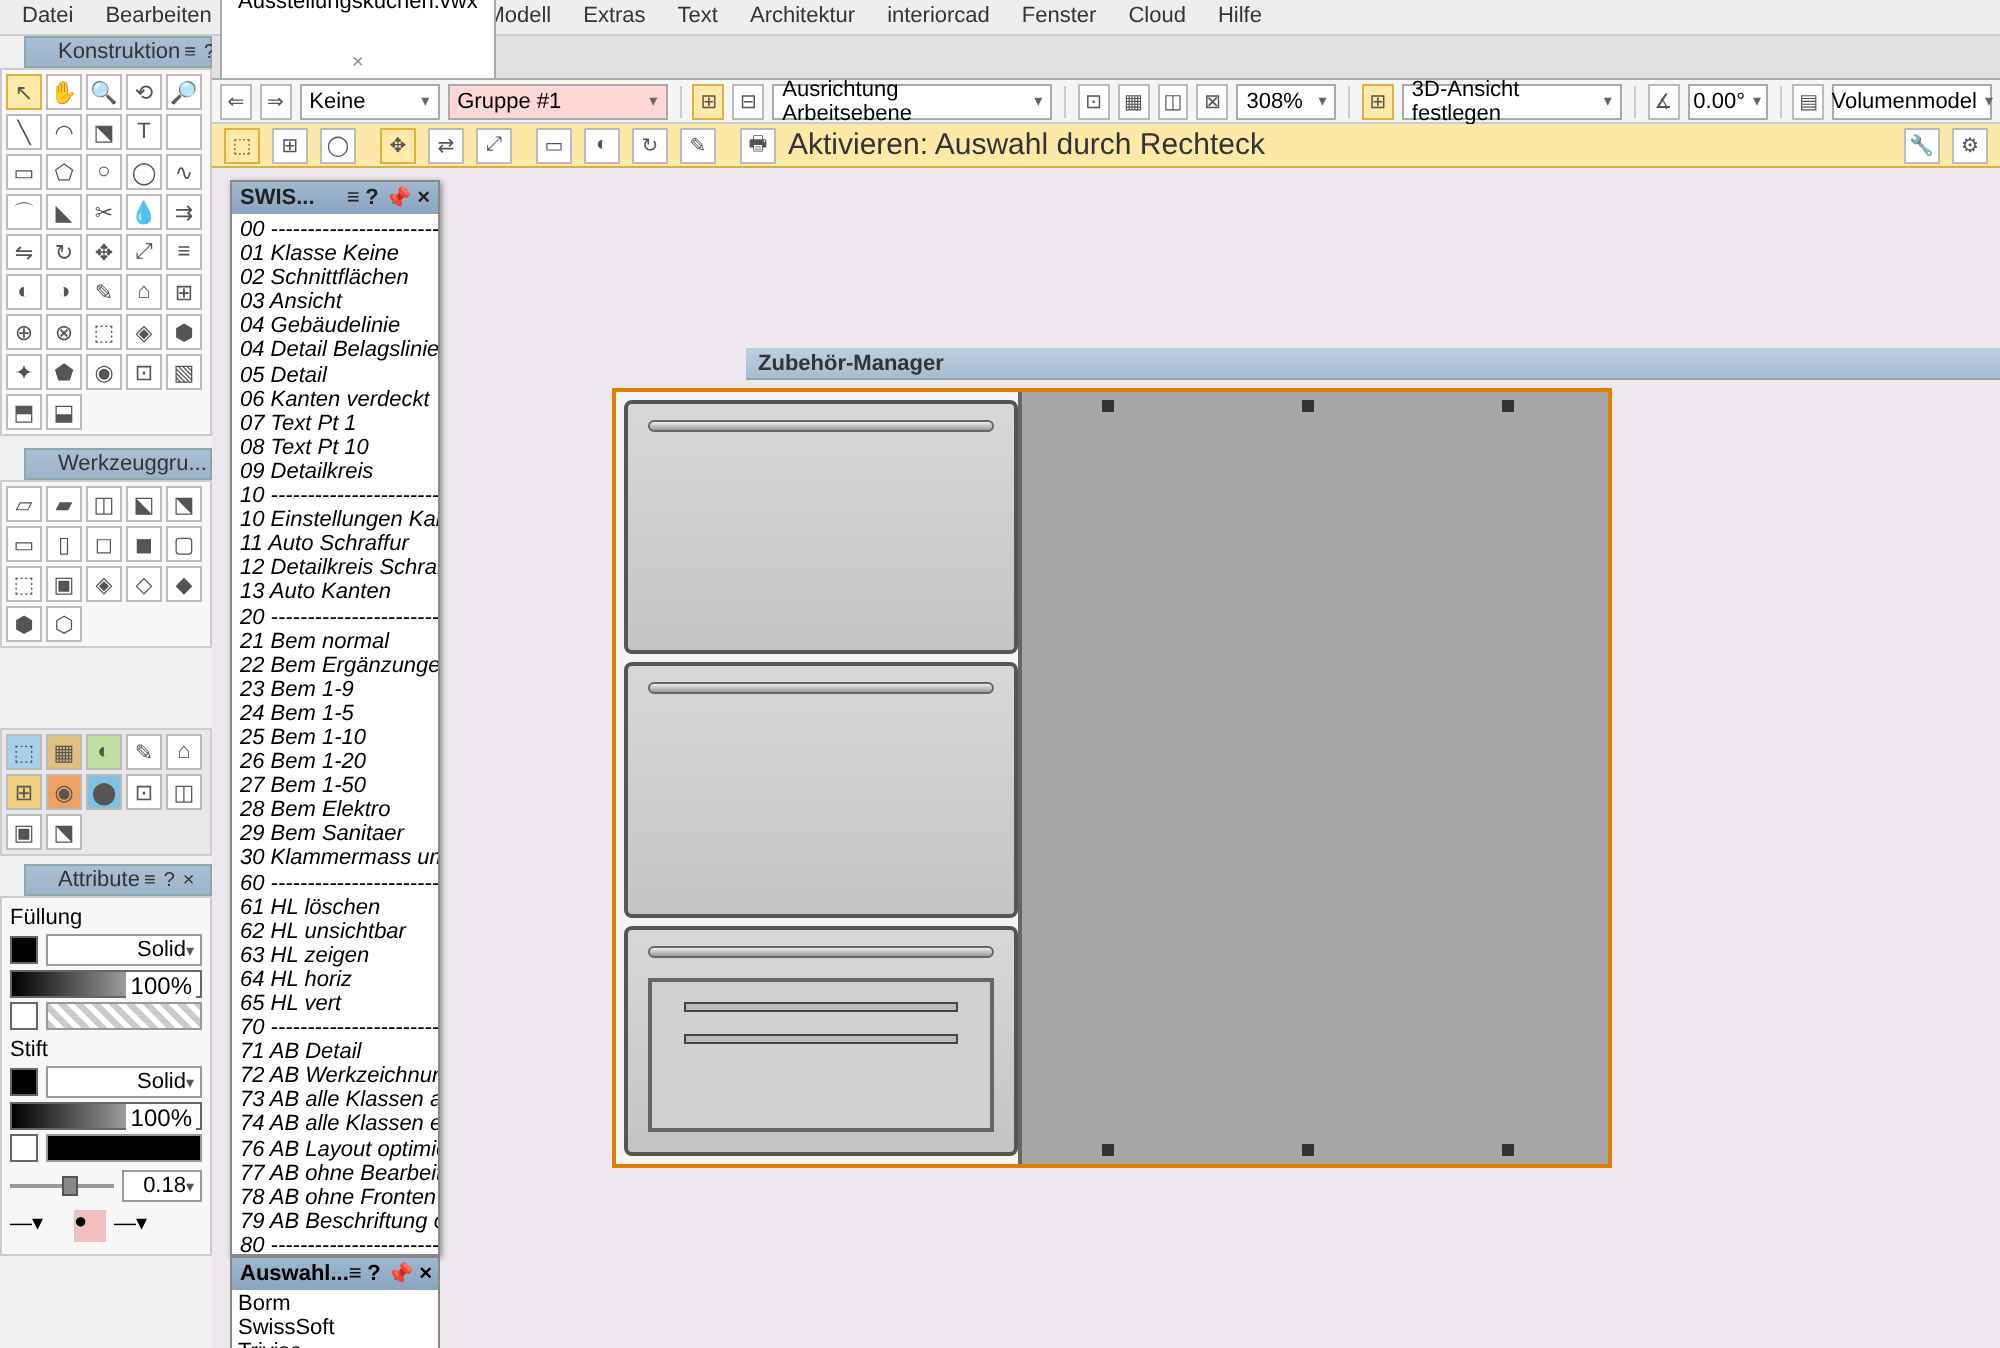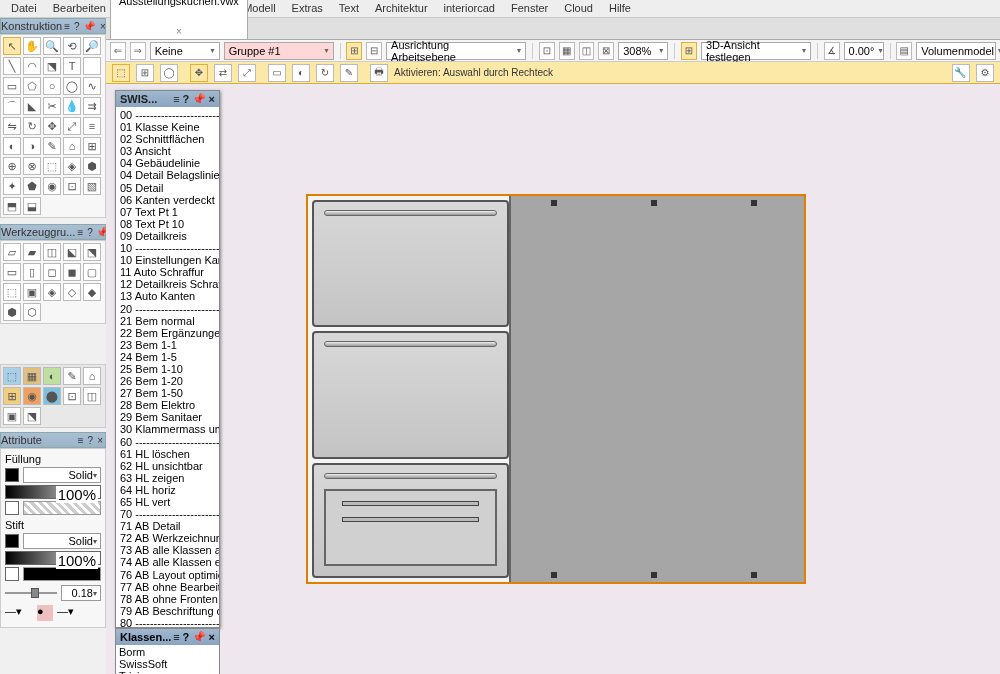--- a/index.html
+++ b/index.html
@@ -4,62 +4,62 @@
 <style>
 * { box-sizing: border-box; margin: 0; padding: 0; font-family: "Segoe UI", Tahoma, sans-serif; font-size: 11px; }
 body { background: #f0f0f0; width: 1000px; height: 674px; overflow: hidden; position: relative; }
 
 
 .menubar { background: #eee; height: 18px; display: flex; gap: 2px; padding: 1px 4px; border-bottom: 1px solid #ccc; }
 .menubar span { padding: 1px 7px; color: #333; cursor: default; }
 
 
 .left-col { position: absolute; left: 0; top: 18px; width: 106px; display: flex; flex-direction: column; }
-.palette-title { background: linear-gradient(#aabfd4,#9db3c9); height: 16px; color: #333; font-size: 10px; display: flex; align-items: center; padding: 0 0; border: 1px solid #8aa; }
+.palette-title { background: linear-gradient(#aabfd4,#9db3c9); height: 16px; color: #333; font-size: 10px; display: flex; align-items: center; padding: 0 16px; border: 1px solid #8aa; margin-left: 12px; }
 .palette-title .gap { flex: 1; }
 .palette-title .pin { font-size: 10px; margin: 0 2px; }
 .toolgrid { background: #f7f7f7; border: 1px solid #ccc; padding: 2px; display: grid; grid-template-columns: repeat(5, 18px); gap: 2px; }
 .toolgrid .tb { width: 18px; height: 18px; background: #fff; border: 1px solid #bbb; display:flex; align-items:center; justify-content:center; font-size:11px; color:#555; }
 .toolgrid .tb.sel { background:#ffe8a8; border-color:#e0b040; }
 
 
 .attr { background:#f7f7f7; border:1px solid #ccc; padding:4px; font-size:10px; }
 .attr .row { display:flex; align-items:center; gap:4px; margin:2px 0; }
 .sw { width:14px; height:14px; border:1px solid #666; }
 .drop { flex:1; border:1px solid #999; background:#fff; padding:1px 3px; height:16px; display:flex; align-items:center; justify-content:flex-end;}
 .drop::after { content:"▾"; font-size:8px; color:#555;}
 .opacity-bar { height:14px; background:linear-gradient(to right,#000,#fff); border:1px solid #666; position:relative;}
-.opacity-bar span { position:absolute; right:2px; top:0; color:#000; font-size:15px; background:#fff; padding:0 2px;}
+.opacity-bar span { position:absolute; right:2px; top:0; color:#000; font-size:12px; background:#fff; padding:0 2px;}
 .slider-row { display:flex; align-items:center; gap:4px;}
 .slider { flex:1; height:2px; background:#999; position:relative;}
 .slider .thumb { position:absolute; right:18px; top:-4px; width:8px; height:10px; background:#888; border:1px solid #555;}
 
 
 .center { position: absolute; left: 106px; top: 18px; right: 0; bottom: 0; display: flex; flex-direction: column; }
 .tabbar { height: 22px; background:#e0e0e0; display:flex; align-items:flex-end; padding-left:4px; border-bottom:1px solid #aaa;}
 .tab { background:#ffffff; border:1px solid #aaa; border-bottom:none; padding:2px 8px; display:flex; align-items:center; gap:19px; font-size:11px;flex-direction:column;}
 .tab .x { font-size:10px; color:#888; }
 
 
 .toprow { height:22px; background:#f5f5f5; border-bottom:1px solid #ccc; display:flex; align-items:center; gap:4px; padding:0 4px;}
 .toprow .sep { width:1px; height:16px; background:#ccc; margin:0 2px;}
-.pill { border:1px solid #aaa; background:#fff; height:18px; display:flex; align-items:center; padding:0 4px; font-size:10px; gap:4px;}
+.pill { border:1px solid #aaa; background:#fff; height:18px; display:flex; align-items:center; padding:0 4px; font-size:10px; gap:4px;justify-content:center;}
 .pill.wide { min-width:70px;}
 .pill::after { content:"▾"; font-size:8px; color:#666; margin-left:auto;}
 .tbtn { width:18px; height:18px; background:#fff; border:1px solid #bbb; display:flex; align-items:center; justify-content:center; font-size:10px; color:#555;}
 .tbtn.active{ background:#ffe8a8; border-color:#e0b040;}
 
 .secondrow { height:22px; background:#fce9a8; border-bottom:1px solid #d8b040; display:flex; align-items:center; gap:6px; padding:0 6px;}
-.secondrow .lbl { font-size:10px; color:#333;}
+.secondrow .lbl { font-size:15px; color:#333;}
 
 
 .float-panel { position:absolute; left:115px; top:90px; width:105px; background:#fff; border:1px solid #888; box-shadow:1px 1px 3px #888;}
 .float-panel .hdr { background:linear-gradient(#a0b8d0,#8aa4c0); height:16px; display:flex; align-items:center; padding:0 4px; font-size:10px; font-weight:bold; color:#222;}
 .float-panel .hdr .gap{flex:1;}
-.float-panel .list { max-height:520px; overflow:hidden; font-size:10px; line-height:1.1; padding:2px;}
+.float-panel .list { max-height:520px; overflow:hidden; font-size:10px; line-height:1.1; padding:2px;font-style:italic;}
 .float-panel .list div { white-space:nowrap; padding:0 2px;}
 
 
 .plank { position:absolute; left:115px; top:628px; width:105px; background:#fff; border:1px solid #888;}
 .plank .hdr { background:linear-gradient(#a0b8d0,#8aa4c0); height:16px; display:flex; align-items:center; padding:0 4px; font-size:10px; font-weight:bold;}
 .plank .hdr .gap{flex:1;}
 .plank .body { font-size:10px; padding:1px 3px;}
 
 
 .zub-hdr { position:absolute; left:267px; top:90px; right:0; height:16px; background:linear-gradient(#bcd0e0,#a8bcd0); border-bottom:1px solid #8aa; padding:0 6px; font-size:11px; display:flex; align-items:center; color:#333; font-weight:bold;}
@@ -310,20 +310,23 @@
     <div class="tbtn">✎</div>
     <div class="sep"></div>
     <div class="tbtn">🖶</div>
     <span class="lbl">Aktivieren: Auswahl durch Rechteck</span>
     <div style="flex:1"></div>
     <div class="tbtn">🔧</div>
     <div class="tbtn">⚙</div>
   </div>
 
   <div class="canvas">
+    <div class="zub-hdr">
+        <span>Zubehör-Manager</span>
+      </div>
     <div class="model">
       <div class="panel-l">
         <div class="oven">
             <div class="handle"></div>
           </div>
         <div class="oven">
             <div class="handle"></div>
           </div>
         <div class="oven bottom">
           <div class="handle"></div>
@@ -360,21 +363,21 @@
       <div>08 Text Pt 10</div>
       <div>09 Detailkreis</div>
       <div>10 -----------------------</div>
       <div>10 Einstellungen Kanten</div>
       <div>11 Auto Schraffur</div>
       <div>12 Detailkreis Schraff</div>
       <div>13 Auto Kanten</div>
       <div>20 -----------------------</div>
       <div>21 Bem normal</div>
       <div>22 Bem Ergänzungen</div>
-      <div>23 Bem 1-1</div>
+      <div>23 Bem 1-9</div>
       <div>24 Bem 1-5</div>
       <div>25 Bem 1-10</div>
       <div>26 Bem 1-20</div>
       <div>27 Bem 1-50</div>
       <div>28 Bem Elektro</div>
       <div>29 Bem Sanitaer</div>
       <div>30 Klammermass umw</div>
       <div>60 -----------------------</div>
       <div>61 HL löschen</div>
       <div>62 HL unsichtbar</div>
@@ -388,19 +391,19 @@
       <div>74 AB alle Klassen einbl</div>
       <div>76 AB Layout optimiert</div>
       <div>77 AB ohne Bearbeitungen</div>
       <div>78 AB ohne Fronten</div>
       <div>79 AB Beschriftung o.l.</div>
       <div>80 -----------------------</div>
     </div>
 </div>
 
 <div class="plank">
-  <div class="hdr"><span>Klassen...</span><span class="gap"></span><span>≡</span>&nbsp;<span>?</span>&nbsp;<span>📌</span>&nbsp;<span>×</span></div>
+  <div class="hdr"><span>Auswahl...</span><span class="gap"></span><span>≡</span>&nbsp;<span>?</span>&nbsp;<span>📌</span>&nbsp;<span>×</span></div>
   <div class="body" id="plank-list">
       <div>Borm</div>
       <div>SwissSoft</div>
       <div>Triviso</div>
     </div>
 </div>
 
 </body></html>

